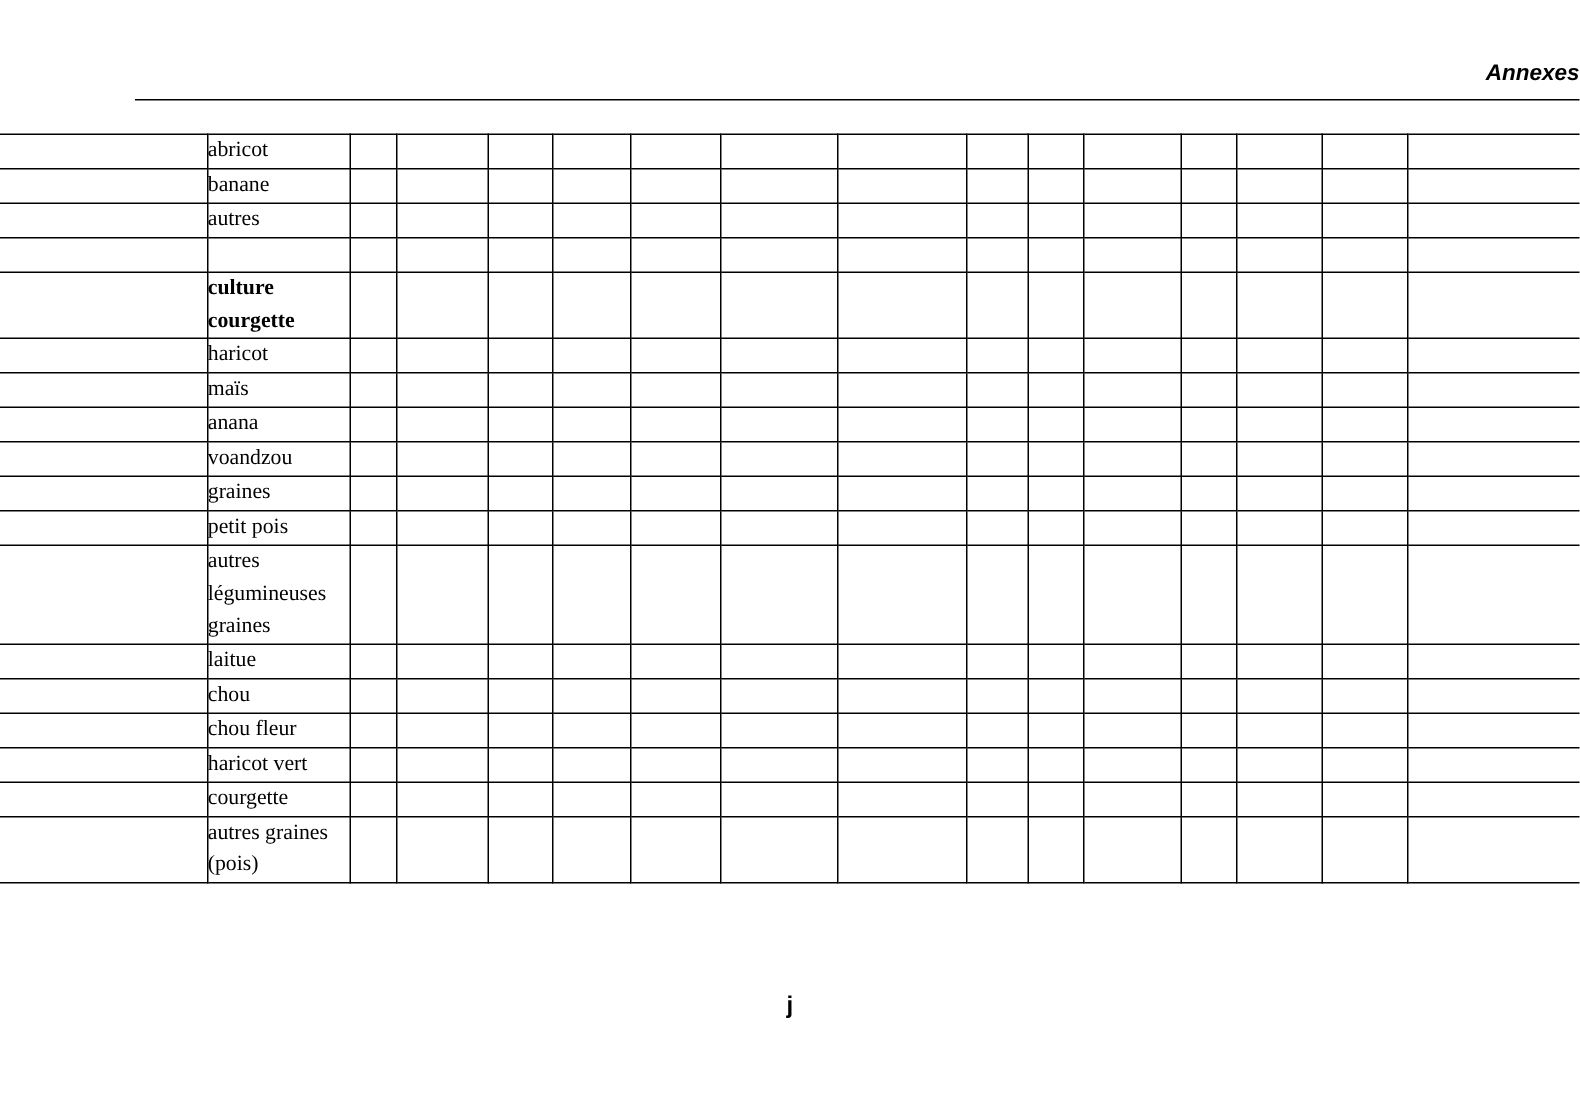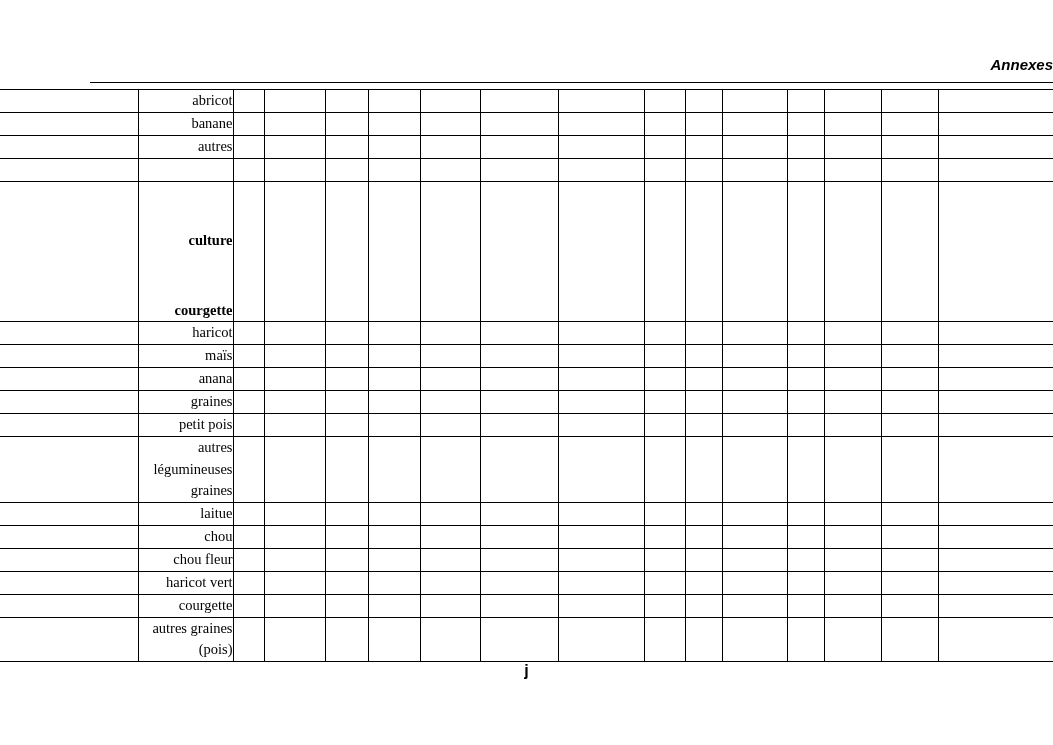--- a/index.html
+++ b/index.html
@@ -19,21 +19,21 @@
   .page {
     position: relative;
     width: 1053px;
     height: 745px;
   }
 
   
   .header {
     position: absolute;
     left: 90px;
-    top: 56px;
+    top: 40px;
     width: 963px;
     height: 30px;
     text-decoration: underline;
   }
   .header-title {
     position: absolute;
     right: 0px;
     top: 0px;
     font-family: "Liberation Sans", sans-serif;
     font-weight: bold;
@@ -77,29 +77,27 @@
   table.grid td.stub {
     border-left: none;
   }
   
   table.grid td.tail {
     border-right: none;
   }
   td.label {
     padding: 4px 4px 4px 6px;
     white-space: normal;
-    text-align: right;
   }
   td.label .line {
     display: block;
     line-height: 21.5px;
   }
   td.label.bold .line {
     font-weight: bold;
-    margin-top: 48px;
   }
   td.empty-row {
     height: 24px;
   }
 
   
   .footer {
     position: absolute;
     left: 0;
     top: 662px;
@@ -300,20 +298,40 @@
             <td></td>
             <td></td>
             <td></td>
             <td></td>
             <td></td>
             <td class="tail"></td>
           </tr>
           <tr>
             <td class="stub"></td>
             <td class="label">
+              <span class="line">voandzou</span>
+            </td>
+            <td></td>
+            <td></td>
+            <td></td>
+            <td></td>
+            <td></td>
+            <td></td>
+            <td></td>
+            <td></td>
+            <td></td>
+            <td></td>
+            <td></td>
+            <td></td>
+            <td></td>
+            <td class="tail"></td>
+          </tr>
+          <tr>
+            <td class="stub"></td>
+            <td class="label">
               <span class="line">graines</span>
             </td>
             <td></td>
             <td></td>
             <td></td>
             <td></td>
             <td></td>
             <td></td>
             <td></td>
             <td></td>

